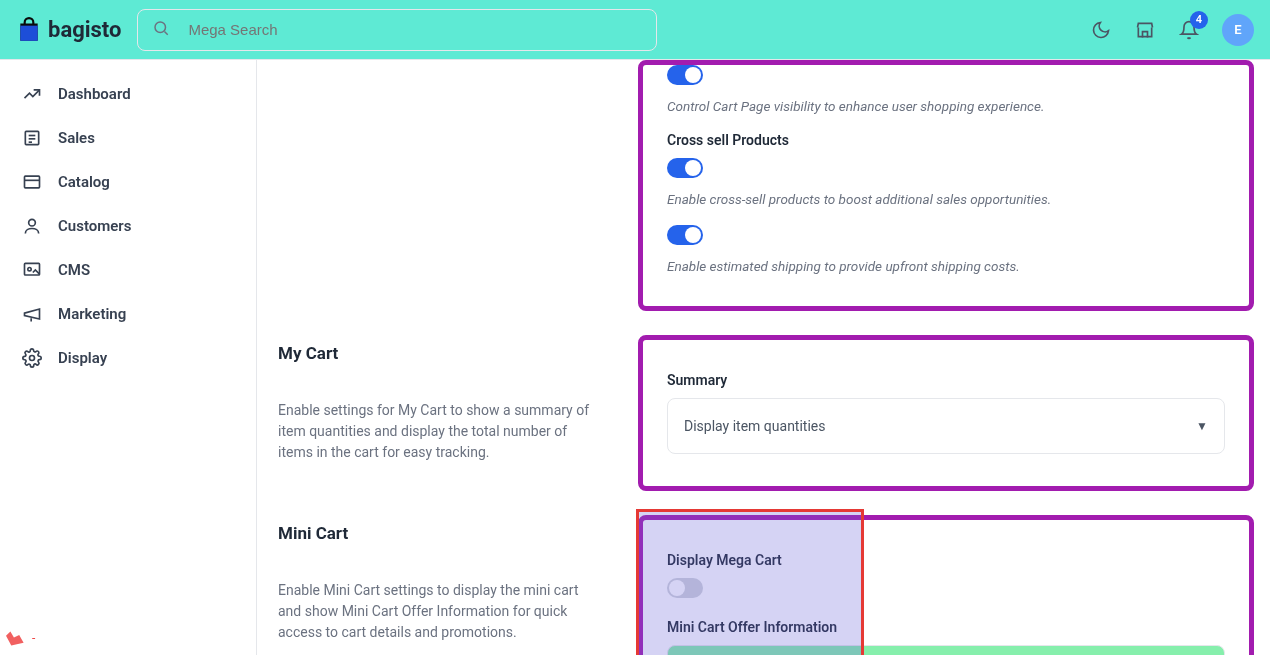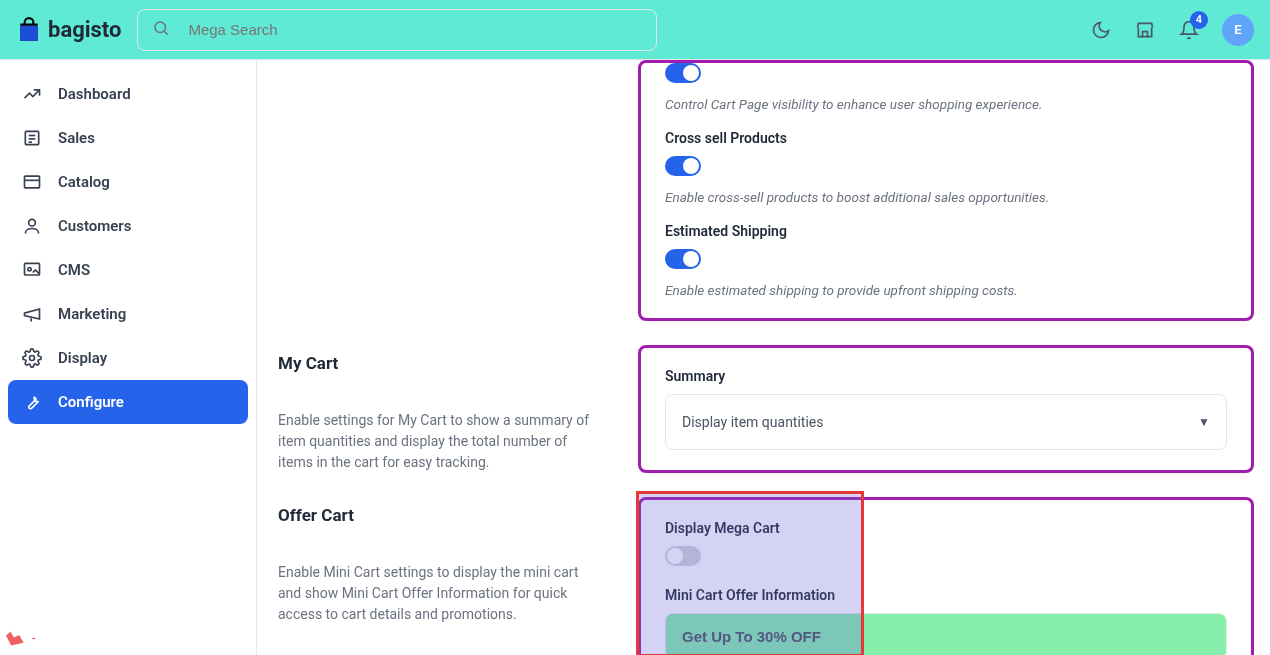--- a/index.html
+++ b/index.html
@@ -23,21 +23,21 @@
 .nav-item.active { background: #2563eb; color: #fff; }
 .nav-icon { width: 20px; height: 20px; display: flex; align-items: center; justify-content: center; flex-shrink: 0; }
 
 
 .main { margin-left: 262px; margin-top: 60px; padding: 0 16px 40px 16px; }
 .row { display: flex; gap: 40px; margin-bottom: 24px; }
 .left-col { flex: 0 0 320px; padding-top: 8px; }
 .section-title { font-weight: 700; font-size: 17px; margin-bottom: 8px; }
 .section-desc { color: #6b7280; font-size: 14px; line-height: 1.5; margin-top: 37px; }
 .right-col { flex: 1; }
-.card { border: 3px solid #a21caf; border-radius: 8px; padding: 20px 24px; }
+.card { border: 5px solid #a21caf; border-radius: 8px; padding: 32px 24px; }
 .field { margin-bottom: 18px; }
 .field:last-child { margin-bottom: 0; }
 .field-label { font-weight: 600; font-size: 14px; margin-bottom: 10px; display: block; }
 .field-help { font-style: italic; color: #6b7280; font-size: 13.5px; margin-top: 10px; }
 
 
 .toggle { width: 36px; height: 20px; border-radius: 999px; background: #d1d5db; position: relative; cursor: pointer; display: inline-block; }
 .toggle.on { background: #2563eb; }
 .toggle .knob { width: 16px; height: 16px; background: #fff; border-radius: 50%; position: absolute; top: 2px; left: 2px; transition: left 0.15s; }
 .toggle.on .knob { left: 18px; }
@@ -165,47 +165,38 @@
   </div>
   <div class="nav-item">
     <span class="nav-icon">
         <svg width="20" height="20" viewBox="0 0 24 24" fill="none" stroke="currentColor" stroke-width="2">
           <circle cx="12" cy="12" r="3"></circle>
           <path d="M19.4 15a1.65 1.65 0 00.33 1.82l.06.06a2 2 0 01-2.83 2.83l-.06-.06a1.65 1.65 0 00-1.82-.33 1.65 1.65 0 00-1 1.51V21a2 2 0 01-4 0v-.09a1.65 1.65 0 00-1-1.51 1.65 1.65 0 00-1.82.33l-.06.06a2 2 0 01-2.83-2.83l.06-.06a1.65 1.65 0 00.33-1.82 1.65 1.65 0 00-1.51-1H3a2 2 0 010-4h.09a1.65 1.65 0 001.51-1 1.65 1.65 0 00-.33-1.82l-.06-.06a2 2 0 012.83-2.83l.06.06a1.65 1.65 0 001.82.33h0a1.65 1.65 0 001-1.51V3a2 2 0 014 0v.09a1.65 1.65 0 001 1.51 1.65 1.65 0 001.82-.33l.06-.06a2 2 0 012.83 2.83l-.06.06a1.65 1.65 0 00-.33 1.82v0a1.65 1.65 0 001.51 1H21a2 2 0 010 4h-.09a1.65 1.65 0 00-1.51 1z"></path>
         </svg>
       </span>
     <span>Display</span>
   </div>
-  <div class="nav-item active">
-    <span class="nav-icon">
-        <svg width="20" height="20" viewBox="0 0 24 24" fill="none" stroke="currentColor" stroke-width="2">
-          <path d="M14.7 6.3a4 4 0 005 5l-8 8a2 2 0 11-2.8-2.8l8-8a4 4 0 00-2.2-2.2z"></path>
-        </svg>
-      </span>
-    <span>Configure</span>
-  </div>
 </div>
 
 <div class="main">
 
   <div class="row">
     <div class="left-col"></div>
     <div class="right-col">
       <div class="card" style="padding-top:0;">
         <div class="field">
           <div class="toggle on"><div class="knob"></div></div>
           <div class="field-help">Control Cart Page visibility to enhance user shopping experience.</div>
         </div>
         <div class="field">
           <label class="field-label">Cross sell Products</label>
           <div class="toggle on"><div class="knob"></div></div>
           <div class="field-help">Enable cross-sell products to boost additional sales opportunities.</div>
         </div>
         <div class="field">
-          <label class="field-label">Estimated Shipping</label>
           <div class="toggle on"><div class="knob"></div></div>
           <div class="field-help">Enable estimated shipping to provide upfront shipping costs.</div>
         </div>
       </div>
     </div>
   </div>
 
   <div class="row">
     <div class="left-col">
       <div class="section-title">My Cart</div>
@@ -219,21 +210,21 @@
             <span>Display item quantities</span>
             <span class="chev">▼</span>
           </div>
         </div>
       </div>
     </div>
   </div>
 
   <div class="row">
     <div class="left-col">
-      <div class="section-title">Offer Cart</div>
+      <div class="section-title">Mini Cart</div>
       <div class="section-desc">Enable Mini Cart settings to display the mini cart and show Mini Cart Offer Information for quick access to cart details and promotions.</div>
     </div>
     <div class="right-col highlight-zone">
       <div class="card">
         <div class="field">
           <label class="field-label">Display Mega Cart</label>
           <div class="toggle"><div class="knob"></div></div>
         </div>
         <div class="field">
           <label class="field-label">Mini Cart Offer Information</label>

